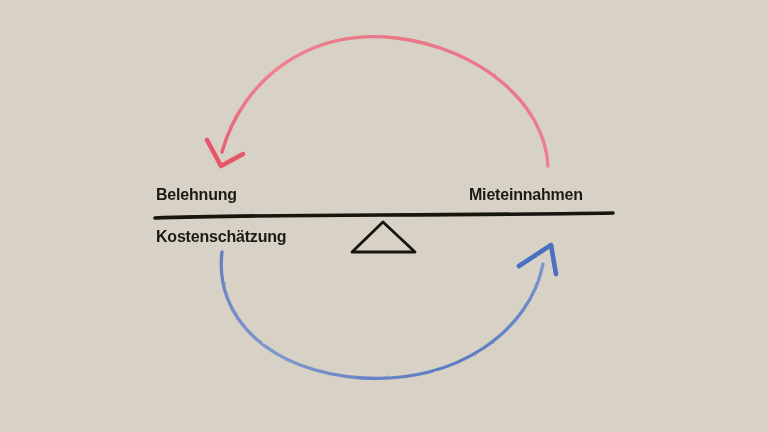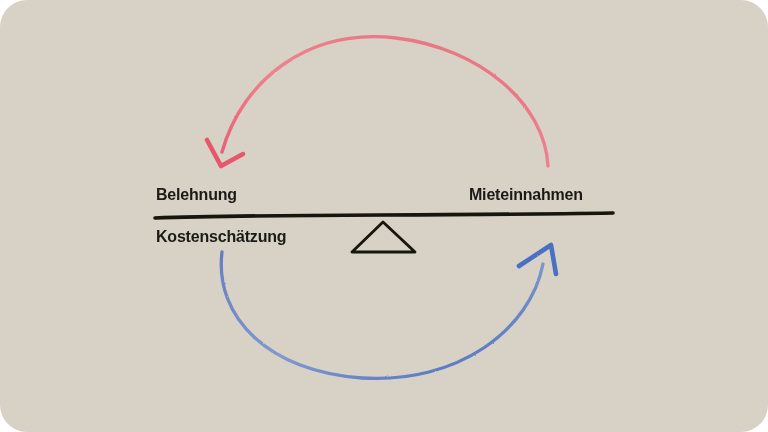--- a/index.html
+++ b/index.html
@@ -11,21 +11,20 @@
     width: 768px;
     height: 432px;
     overflow: hidden;
     font-family: "Liberation Sans", sans-serif;
   }
   #scene {
     position: relative;
     width: 768px;
     height: 432px;
     background: #d7d1c6;
-    border-radius: 27px;
   }
   #art {
     position: absolute;
     left: 0;
     top: 0;
     width: 768px;
     height: 432px;
   }
   .label {
     position: absolute;

